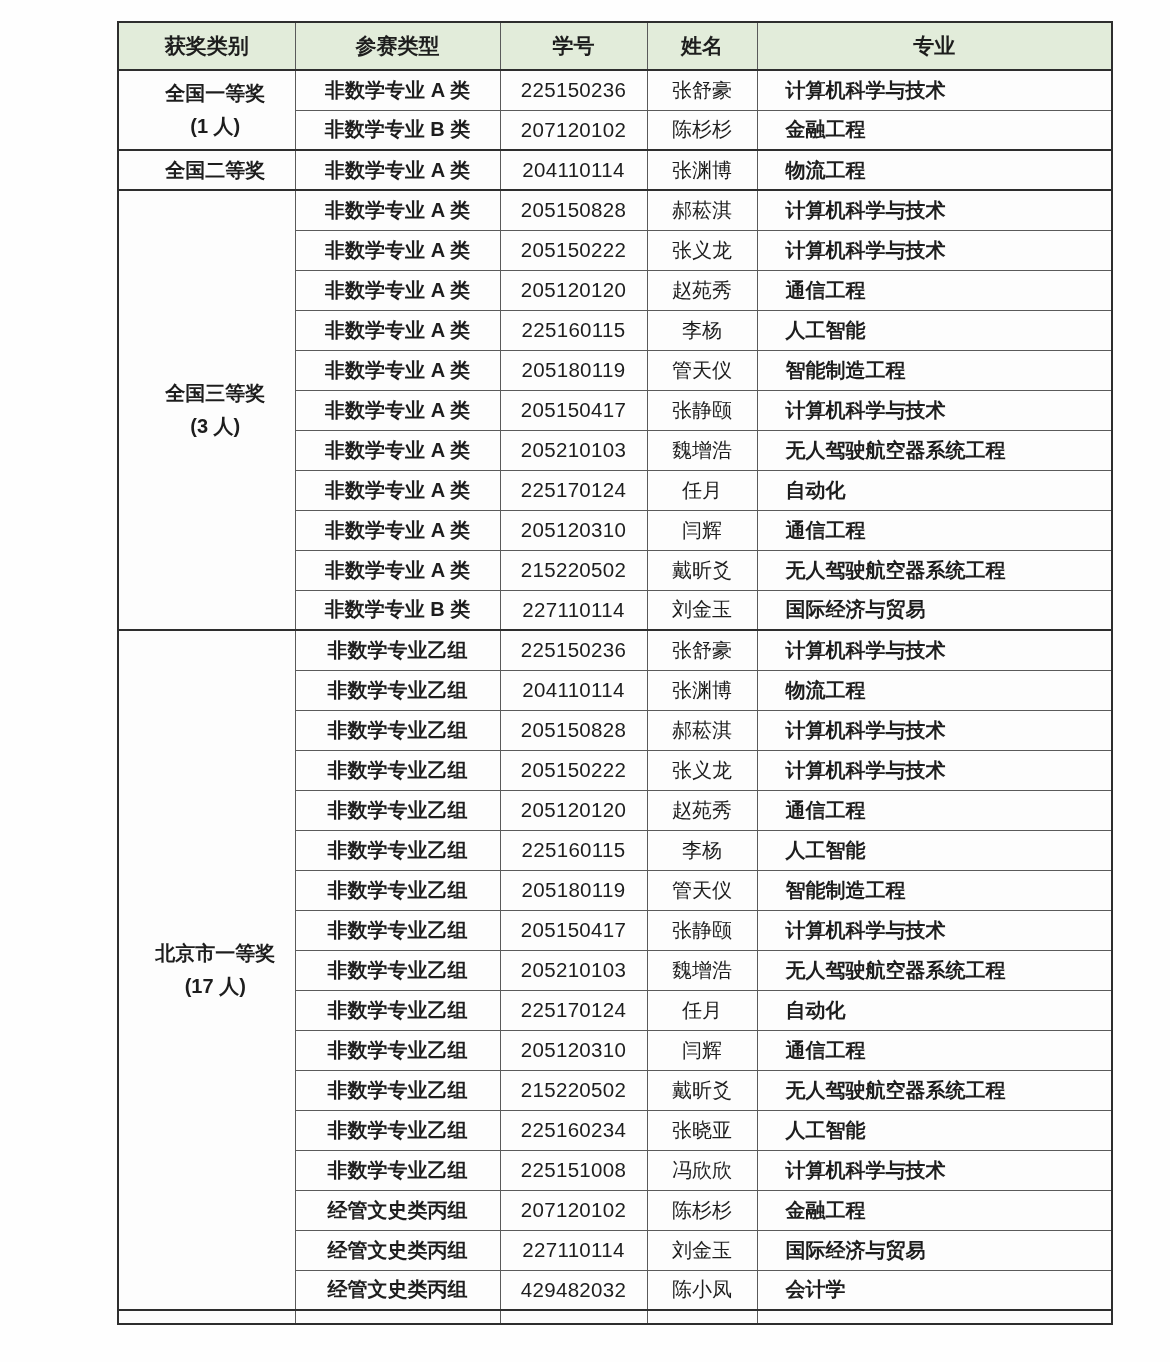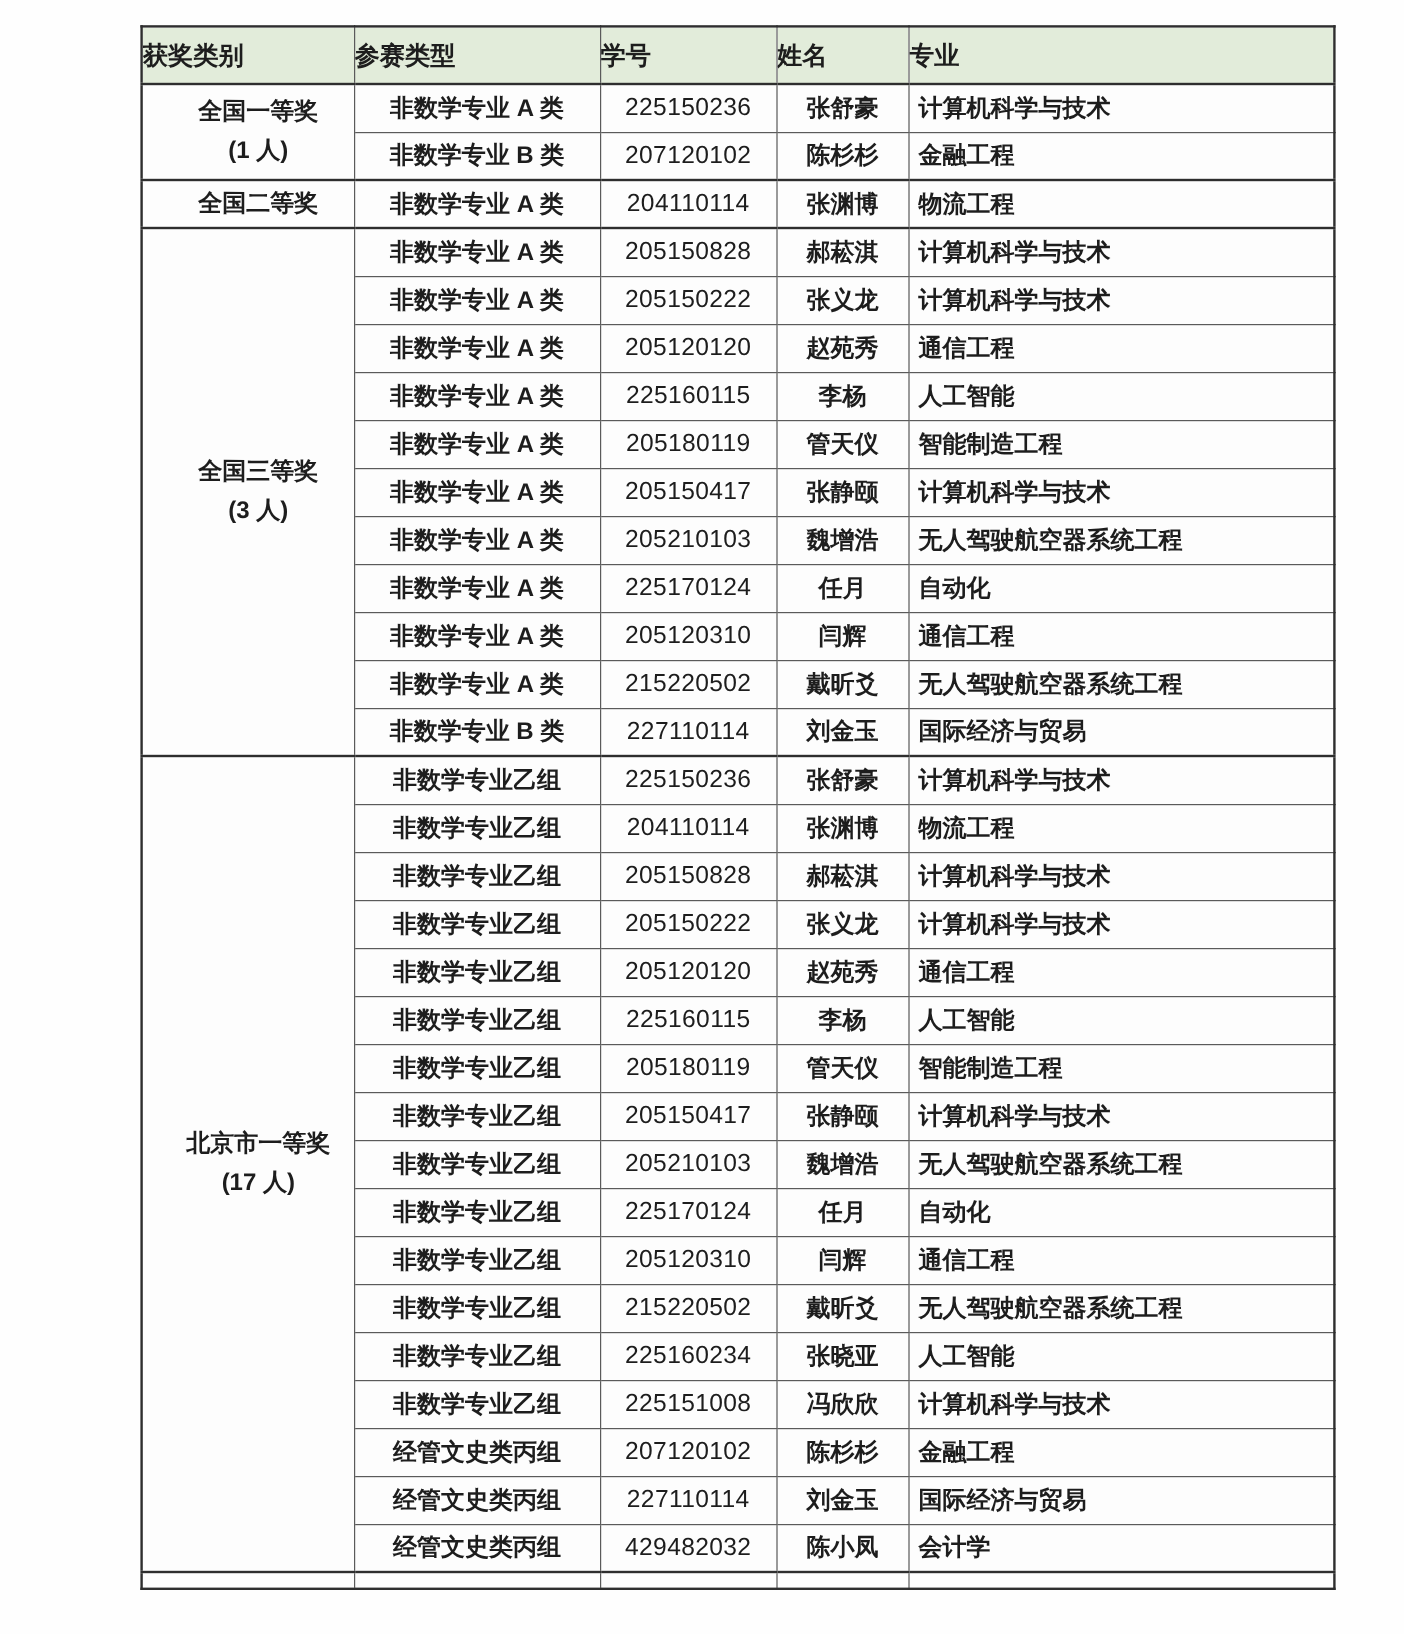--- a/index.html
+++ b/index.html
@@ -23,35 +23,35 @@
     background:#fdfdfd;
   }
   th,td{
     border:1.6px solid var(--border-light);
     padding:0;overflow:hidden;white-space:nowrap;
   }
   thead th{
     background:var(--header-bg);
     font-size:21px;font-weight:bold;height:48px;
     border-bottom:2.4px solid var(--border-dark);
-    text-align:left;vertical-align:middle;
+    text-align:center;vertical-align:middle;
   }
   tbody td{
     height:40px;font-size:20px;text-align:center;vertical-align:middle;
   }
   tr.section-start td{border-top:2.4px solid var(--border-dark);}
   td.category{font-weight:600;}
   .cat-line{line-height:33px;margin-left:17px;}
   td.type{font-weight:600;margin-top:36px;}
   td.sid{
     font-family:Liberation Sans, sans-serif;
     font-size:20.5px;letter-spacing:0.3px;
   }
-  td.name{font-weight:700;}
-  td.major{text-align:left;padding-left:8px;font-weight:600;}
+  td.name{font-weight:400;}
+  td.major{text-align:left;padding-left:28px;font-weight:600;}
   tr.partial td{height:14px;border-top:2.4px solid var(--border-dark);}
 </style>
 </head>
 <body>
 
 <table class="awards-table">
   <colgroup>
     <col style="width:177px">
     <col style="width:205px">
     <col style="width:147px">

